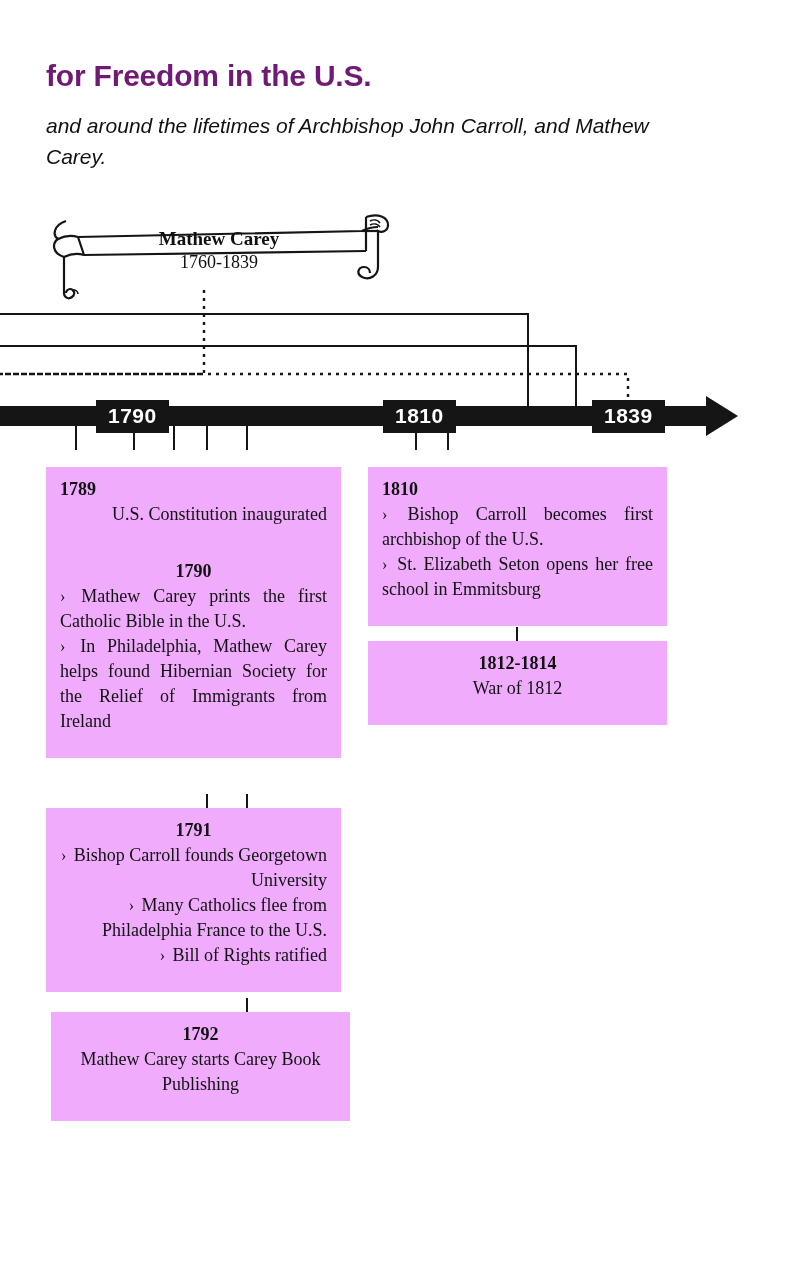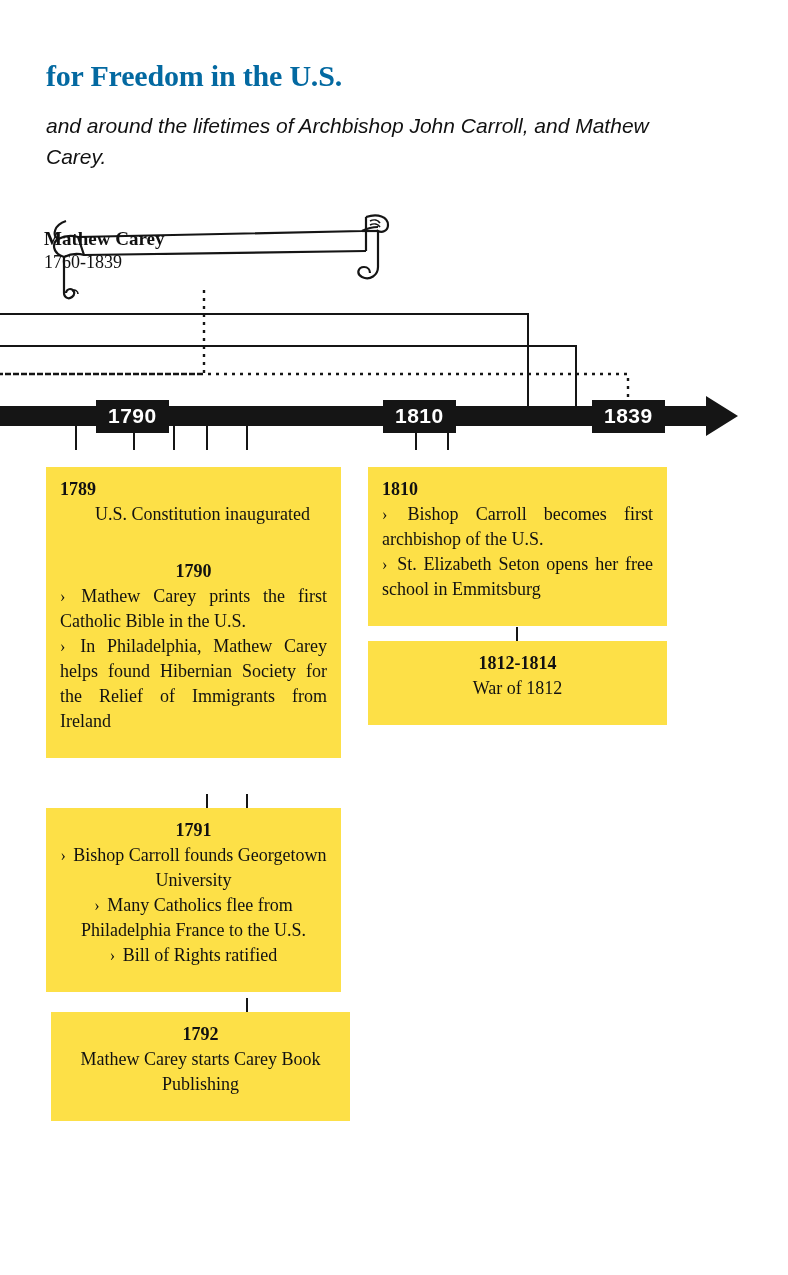--- a/index.html
+++ b/index.html
@@ -17,25 +17,25 @@
   }
 
   
   .header {
     position: absolute;
     left: 46px;
     top: 58px;
     width: 700px;
   }
   .title {
-    font-family: Liberation Serif, serif;
+    font-family: Liberation Sans, sans-serif;
     font-weight: bold;
     font-size: 30px;
     line-height: 36px;
-    color: #0369a1;
+    color: #701a75;
     margin: 0;
     letter-spacing: -0.2px;
   }
   .subtitle {
     font-family: "Liberation Sans", sans-serif;
     font-style: italic;
     font-size: 21px;
     line-height: 31px;
     color: #111111;
     margin: 16px 0 0 0;
@@ -48,21 +48,21 @@
     left: 44px;
     top: 205px;
     width: 350px;
     height: 100px;
   }
   .banner-text {
     position: absolute;
     left: 0;
     top: 22px;
     width: 350px;
-    text-align: left;
+    text-align: center;
     pointer-events: none;
   }
   .banner-name {
     font-family: "Liberation Serif", serif;
     font-weight: bold;
     font-size: 19px;
     line-height: 24px;
   }
   .banner-dates {
     font-family: "Liberation Serif", serif;
@@ -89,21 +89,21 @@
     line-height: 24px;
     letter-spacing: 0.5px;
   }
   #year-1790 { left: 96px; top: 400px; }
   #year-1810 { left: 383px; top: 400px; }
   #year-1839 { left: 592px; top: 400px; }
 
   
   .event-box {
     position: absolute;
-    background: #fde047;
+    background: #f0abfc;
     box-sizing: border-box;
     padding: 11px 14px 24px 14px;
   }
   .event-year {
     font-family: "Liberation Serif", serif;
     font-weight: bold;
     font-size: 18px;
     text-align: center;
     line-height: 22px;
     margin-bottom: 2px;
@@ -115,21 +115,21 @@
     font-family: "Liberation Serif", serif;
     font-size: 18px;
     line-height: 25px;
     text-align: justify;
     text-justify: inter-word;
   }
   .event-line.centered {
     text-align: center;
   }
   .event-line.plain {
-    text-align: center;
+    text-align: right;
   }
   .bullet {
     font-size: 16px;
     padding-right: 3px;
   }
   .indent {
     display: inline-block;
     width: 18px;
   }
 

